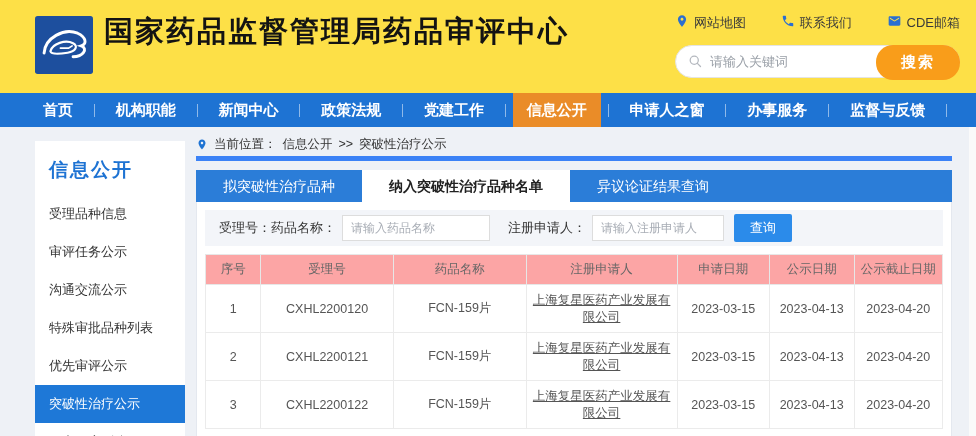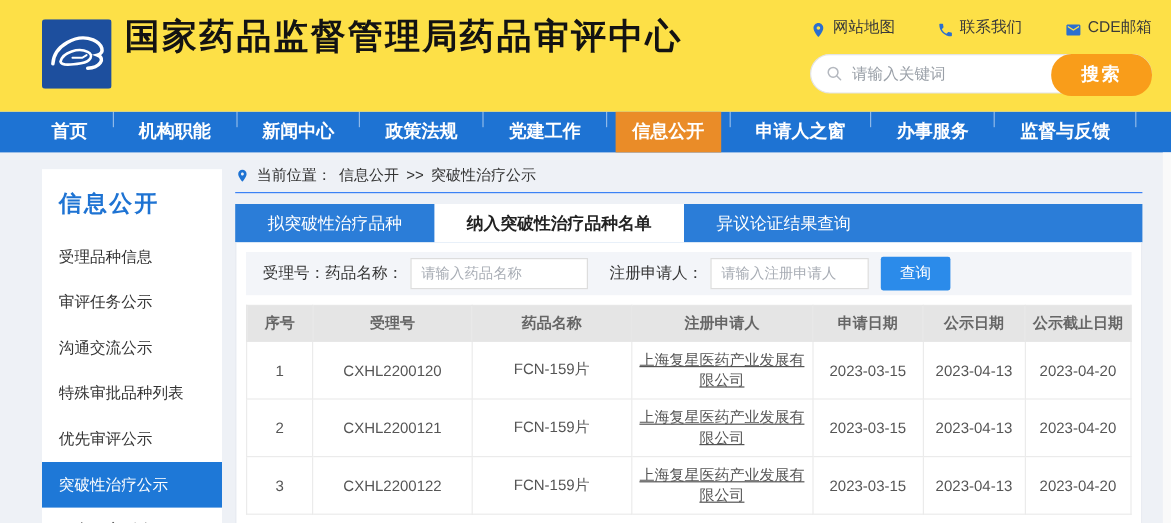--- a/index.html
+++ b/index.html
@@ -7,57 +7,57 @@
   body { font-family:"Liberation Sans","DejaVu Sans",sans-serif; background:#eef1f6; }
 
   
   .header { position:relative; height:93px; background:#fde047; }
   .logo { position:absolute; left:35px; top:16px; width:58px; height:58px; }
   .titles { position:absolute; left:104px; top:15px; }
   .site-title { font-size:29px; font-weight:bold; color:#131313; letter-spacing:2px; line-height:1.15; }
   .site-subtitle { margin-top:4px; font-size:15px; font-weight:bold; color:#2d52c8; letter-spacing:1.2px; }
   .header-right { position:absolute; right:16px; top:14px; width:285px; }
   .quick-links { display:flex; justify-content:space-between; align-items:center; }
-  .quick-link { display:flex; align-items:flex-end; gap:5px; font-size:13px; color:#3a3a3a; cursor:pointer; }
+  .quick-link { display:flex; align-items:flex-start; gap:5px; font-size:13px; color:#3a3a3a; cursor:pointer; }
   .quick-link svg { display:block; }
   .search-bar { position:relative; margin-top:13px; height:33px; border:1px solid #e4e4e4; border-radius:17px; background:#fff; display:flex; align-items:center; padding-left:12px; }
   .search-bar input { border:none; outline:none; font-size:13px; color:#333; width:140px; margin-left:7px; background:transparent; }
   .search-bar input::placeholder { color:#9aa0a8; }
   .search-btn { position:absolute; right:-1px; top:-1px; height:35px; width:84px; border:none; border-radius:17px; background:#f99d1a; color:#fff; font-size:15px; font-weight:bold; cursor:pointer; letter-spacing:2px; }
 
   
-  .nav { height:34px; background:#1e73d3; display:flex; justify-content:space-evenly; padding:0 22px; }
+  .nav { height:34px; background:#1e73d3; display:flex; align-items:center; justify-content:space-evenly; padding:0 22px; }
   .nav-item { color:#fff; font-size:15px; font-weight:bold; line-height:34px; padding:0 14px; cursor:pointer; white-space:nowrap; }
   .nav-item.active { background:#ea8c28; }
   .nav-sep { width:1px; height:13px; background:rgba(255,255,255,.5); }
 
   
   .main { display:flex; padding:14px 24px 0 35px; gap:11px; height:309px; }
   .sidebar { width:150px; background:#fff; flex-shrink:0; }
   .side-title { padding:16px 0 12px 14px; font-size:19px; font-weight:bold; color:#1e73d3; letter-spacing:2px; }
   .side-item { height:38px; line-height:38px; padding-left:14px; font-size:13px; color:#333; cursor:pointer; }
   .side-item.active { background:#1e78d7; color:#fff; }
 
   .content { width:756px; }
-  .breadcrumb { display:flex; align-items:center; gap:6px; height:20px; padding-bottom:9px; border-bottom:1px solid #3b82f6; margin-bottom:9px; font-size:12.5px; color:#333; }
+  .breadcrumb { display:flex; align-items:center; gap:6px; height:20px; padding-bottom:9px; border-bottom:5px solid #3b82f6; margin-bottom:9px; font-size:12.5px; color:#333; }
   .breadcrumb .link { cursor:pointer; }
   .tabbar { height:32px; background:#2b7dd8; display:flex; }
   .tab { line-height:32px; padding:0 27px; color:#fff; font-size:14px; cursor:pointer; white-space:nowrap; }
   .tab.active { background:#fff; color:#222; font-weight:bold; }
 
   .panel { background:#fff; border:1px solid #e4e8ef; border-top:none; padding:8px; }
   .filter-row { background:#f3f5f9; height:36px; display:flex; align-items:center; padding:0 14px; }
   .filter-label { font-size:13px; color:#333; white-space:nowrap; }
   .filter-row input { height:26px; border:1px solid #ddd; background:#fff; font-size:12px; color:#333; padding:0 8px; margin:0 18px 0 6px; }
   .filter-row input::placeholder { color:#a8adb5; }
   .inp-1 { width:148px; } .inp-2 { width:148px; } .inp-3 { width:132px; margin-right:10px !important; }
   .query-btn { width:58px; height:28px; border:none; background:#2b8bea; color:#fff; font-size:13px; border-radius:2px; cursor:pointer; }
 
   table { width:100%; border-collapse:collapse; margin-top:8px; table-layout:fixed; }
-  th { background:#e5e5e5; border:1px solid #e7e7e7; height:30px; font-size:12.5px; color:#666; font-weight:bold; }
+  th { background:#fca5a5; border:1px solid #e7e7e7; height:30px; font-size:12.5px; color:#666; font-weight:normal; }
   td { border:1px solid #ebebeb; height:48px; text-align:center; font-size:12.5px; color:#555; padding:2px 6px; }
   .applicant-link { text-decoration:underline; cursor:pointer; }
 
   .scrollbar-track { position:fixed; right:0; top:127px; width:7px; height:309px; background:#fafafa; }
 </style>
 </head>
 <body>
 
 <div class="header">
   <svg class="logo" viewBox="0 0 64 64">

